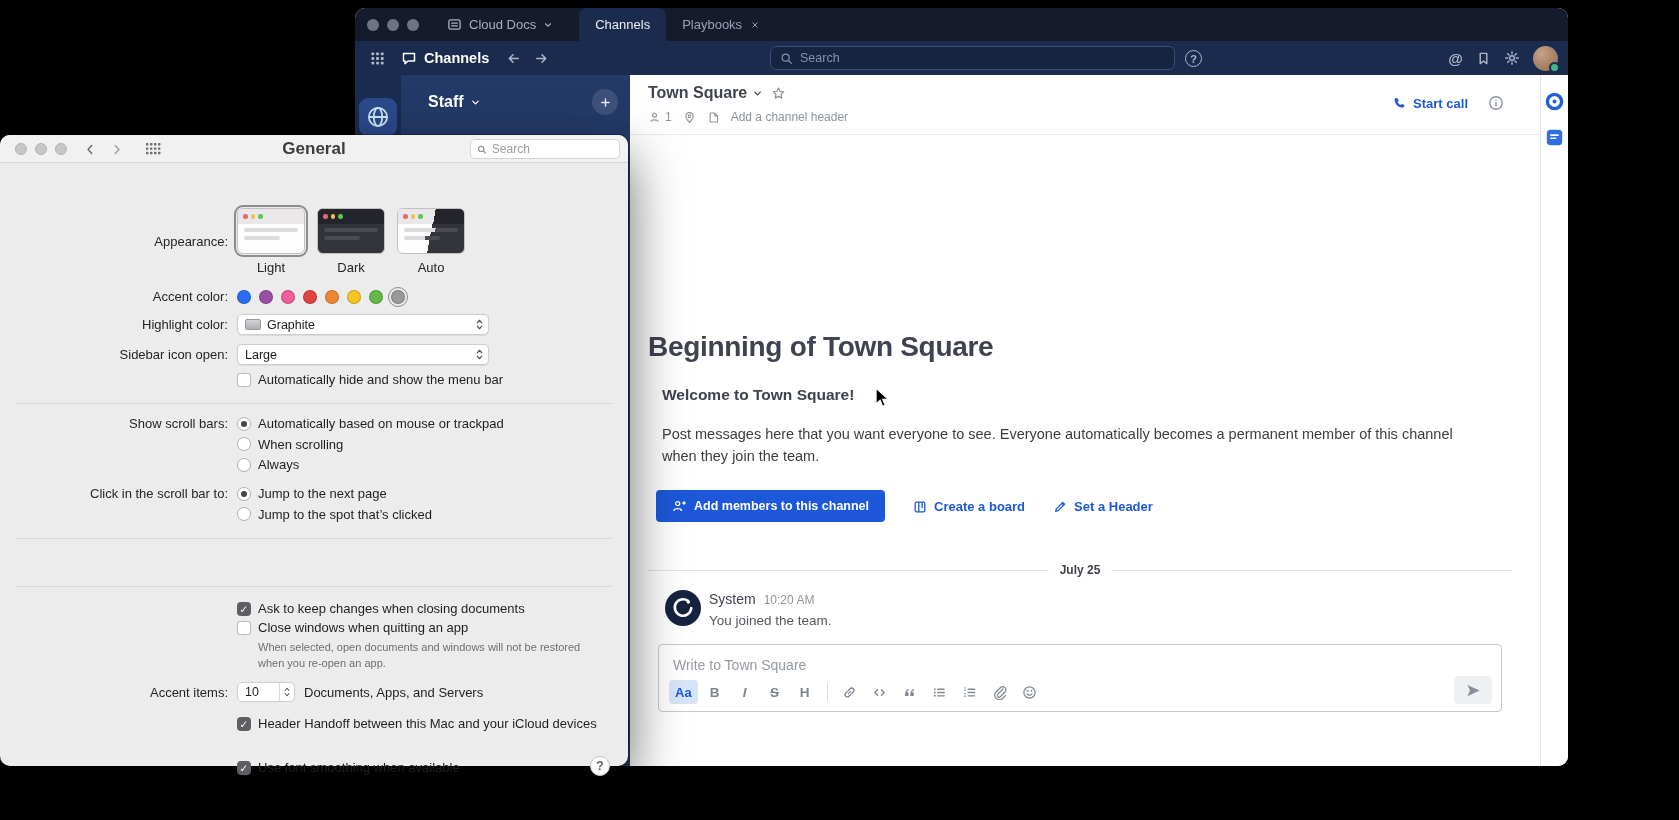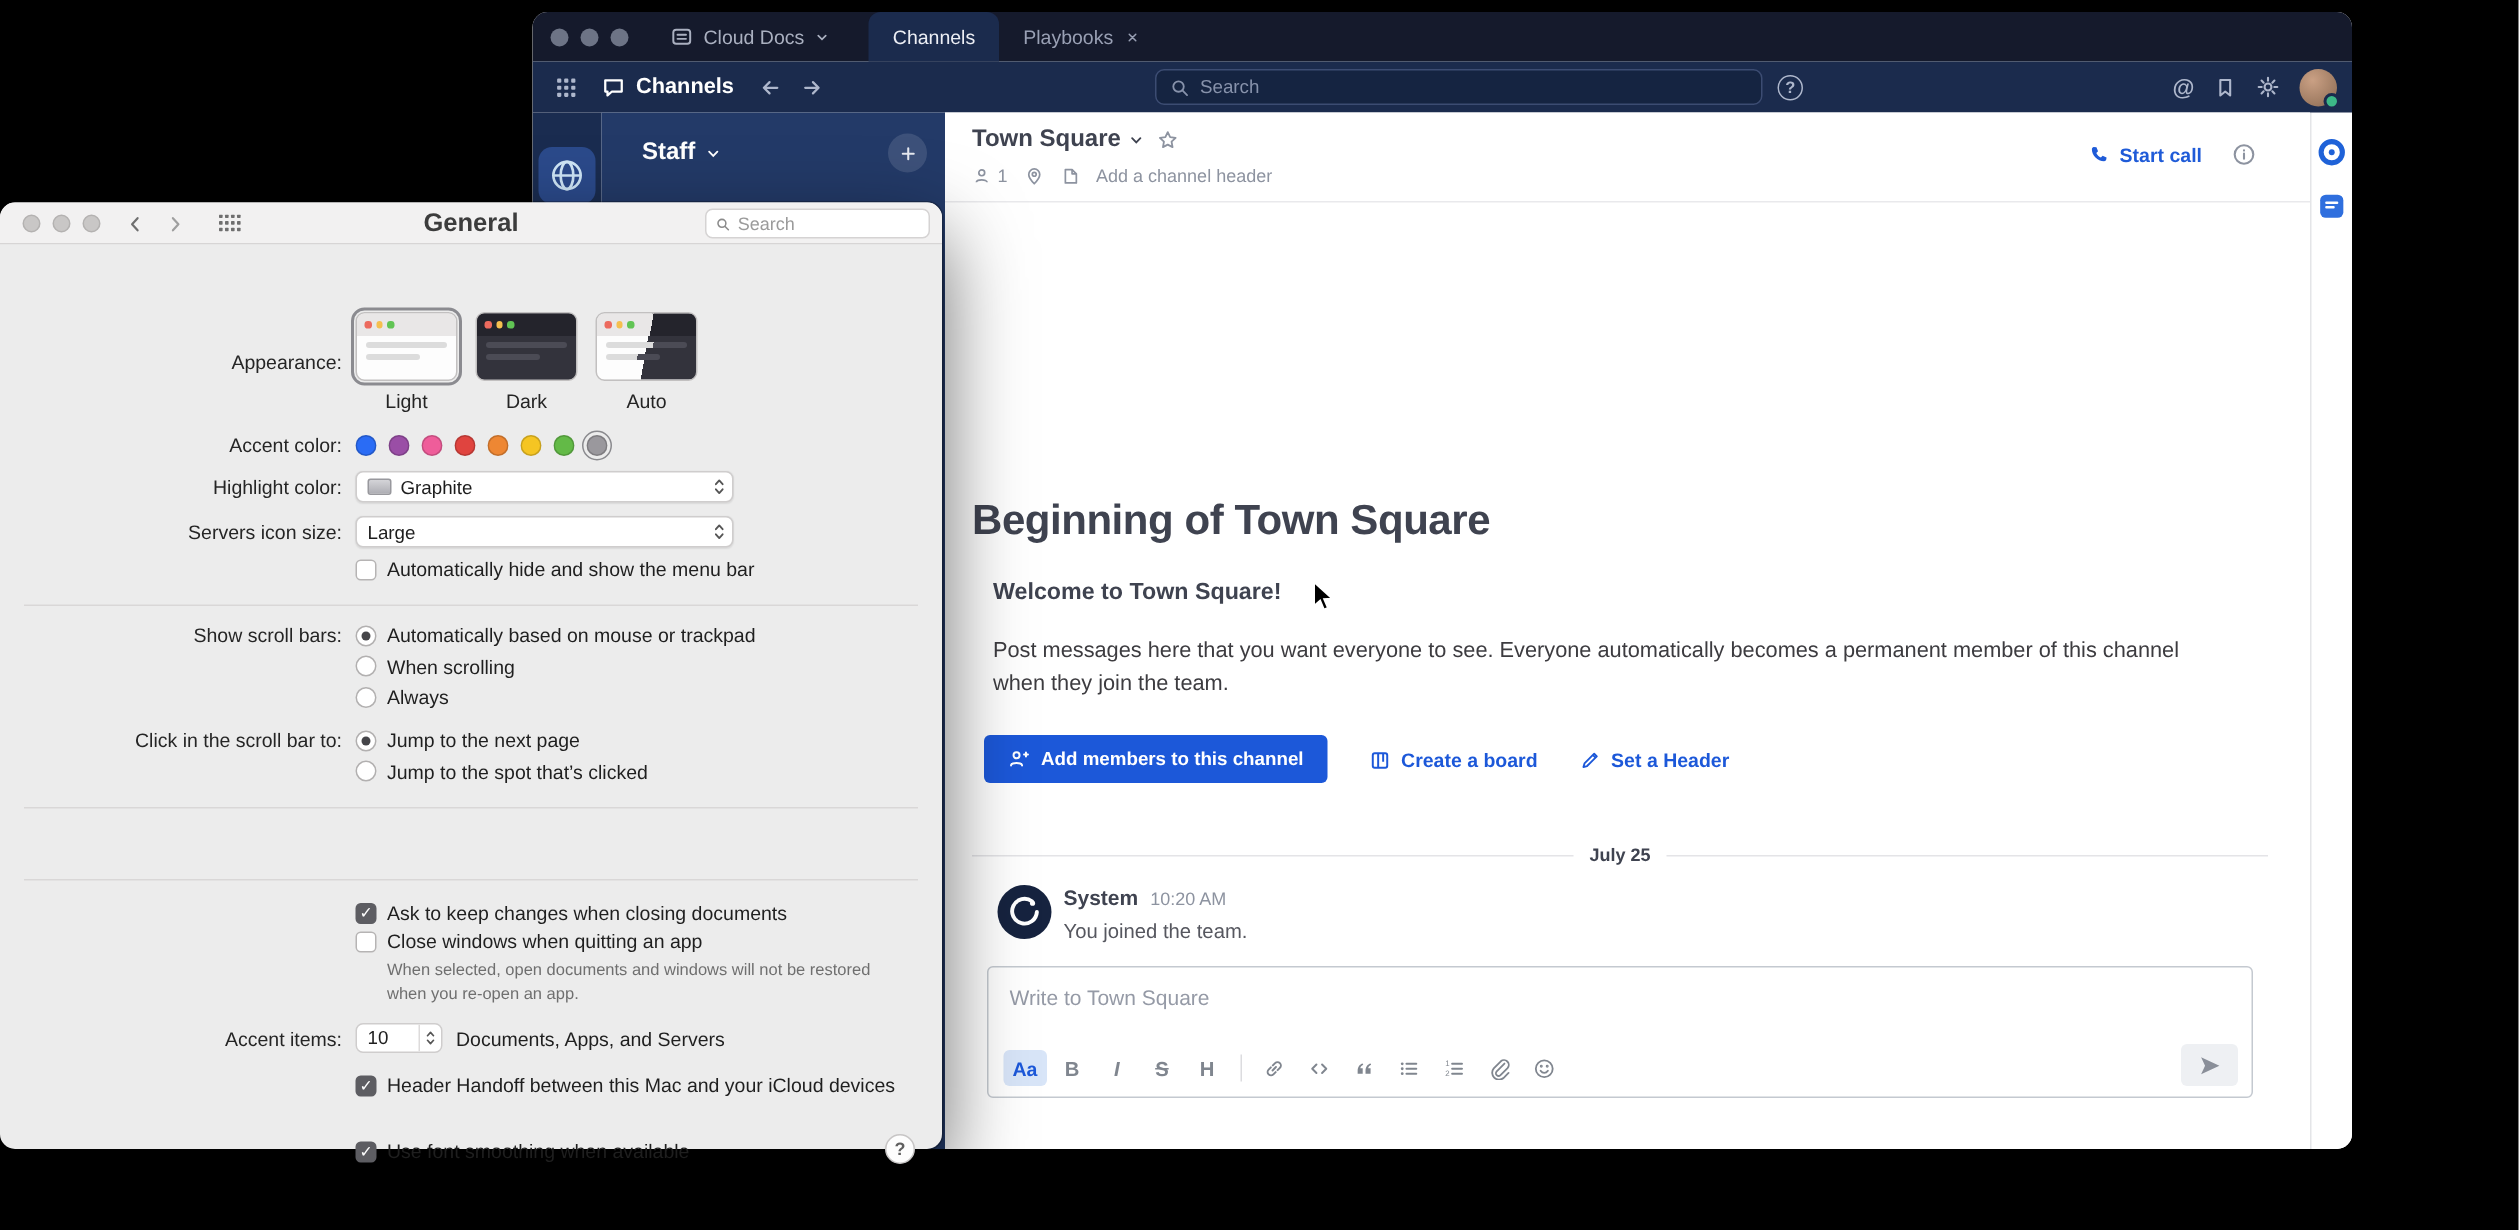--- a/index.html
+++ b/index.html
@@ -56,24 +56,24 @@
   .mm-desc{position:absolute;left:32px;top:288px;width:822px;font-size:14.5px;color:#3d3c40;line-height:1.55}
   .mm-introbtns{position:absolute;left:26px;top:355px;display:flex;align-items:center;gap:28px}
   .mm-btn-primary{height:32px;background:#1c58d9;color:#fff;border:none;border-radius:4px;padding:0 16px;
     font-size:12.5px;font-weight:700;display:flex;align-items:center;gap:8px;font-family:inherit}
   .mm-btn-link{background:none;border:none;color:#1c58d9;font-size:13px;font-weight:600;display:flex;align-items:flex-end;gap:7px;font-family:inherit}
   .mm-datesep{position:absolute;left:18px;right:28px;top:428px;display:flex;align-items:center}
   .mm-datesep::before,.mm-datesep::after{content:"";flex:1;height:1px;background:#e4e4e7}
   .mm-datesep span{padding:0 11px;font-size:12px;font-weight:700;color:#3f4350}
   .mm-sysmsg{position:absolute;left:35px;top:455px;display:flex;gap:8px}
   .mm-sysavatar{width:36px;height:36px;border-radius:50%;background:#16233f;display:flex;align-items:center;justify-content:center;flex:none}
-  .mm-sysname{font-size:14px;font-weight:700;color:#3f4350}
+  .mm-sysname{font-size:14px;font-weight:400;color:#3f4350}
   .mm-systime{font-size:12px;color:#8d93a0;margin-left:8px;font-weight:400}
   .mm-systext{font-size:13.5px;color:#56575f;margin-top:5px}
-  .mm-composer{position:absolute;left:28px;top:509px;width:844px;height:88px;border:1px solid #c4c9d0;border-radius:4px;background:#fff}
+  .mm-composer{position:absolute;left:28px;top:509px;width:844px;height:68px;border:1px solid #c4c9d0;border-radius:4px;background:#fff}
   .mm-composer-input{width:100%;border:none;outline:none;padding:12px 14px 0;font-size:14px;
     font-family:"Liberation Sans","DejaVu Sans",sans-serif;color:#3d3c40;background:transparent}
   .mm-composer-input::placeholder{color:#959aa6}
   .mm-toolbar{position:absolute;left:10px;bottom:7px;display:flex;align-items:center;gap:4px;color:#80868f}
   .mm-tbtn{min-width:26px;height:24px;display:flex;align-items:center;justify-content:center;border-radius:4px;
     background:none;border:none;color:#80868f;font-family:inherit}
   .mm-tbtn.aa{background:#d8e5f8;color:#1c58d9;font-size:13px;font-weight:700;padding:0 6px}
   .mm-tbtn.ltr{font-size:13.5px;font-weight:700}
   .mm-tbtn.ltr i{font-style:italic;font-weight:600}
   .mm-tbtn.ltr s{text-decoration:line-through;font-weight:600}
@@ -569,21 +569,21 @@
         <span class="p-acc" style="background-color: rgb(239, 93, 154);"></span>
         <span class="p-acc" style="background-color: rgb(224, 68, 63);"></span>
         <span class="p-acc" style="background-color: rgb(238, 135, 51);"></span>
         <span class="p-acc" style="background-color: rgb(245, 197, 35);"></span>
         <span class="p-acc" style="background-color: rgb(99, 186, 71);"></span>
         <span class="p-acc sel" style="background-color: rgb(154, 152, 157);"></span>
       </div>
     </div>
 
     <div class="p-row" style="top:181px">
-      <div class="p-label">Servers icon size:</div>
+      <div class="p-label">Sidebar icon open:</div>
       <div class="p-select">
         <span class="grow">Large</span>
         <svg class="p-updown" width="9" height="13" viewBox="0 0 16 22" fill="none" stroke="currentColor" stroke-width="2.2" stroke-linecap="round" stroke-linejoin="round">
             <path d="M4 8l4-4.5L12 8M4 14l4 4.5L12 14"></path>
           </svg>
       </div>
     </div>
 
     <div class="p-row" style="top:209px;left:237px">
       <span class="p-check"></span>

